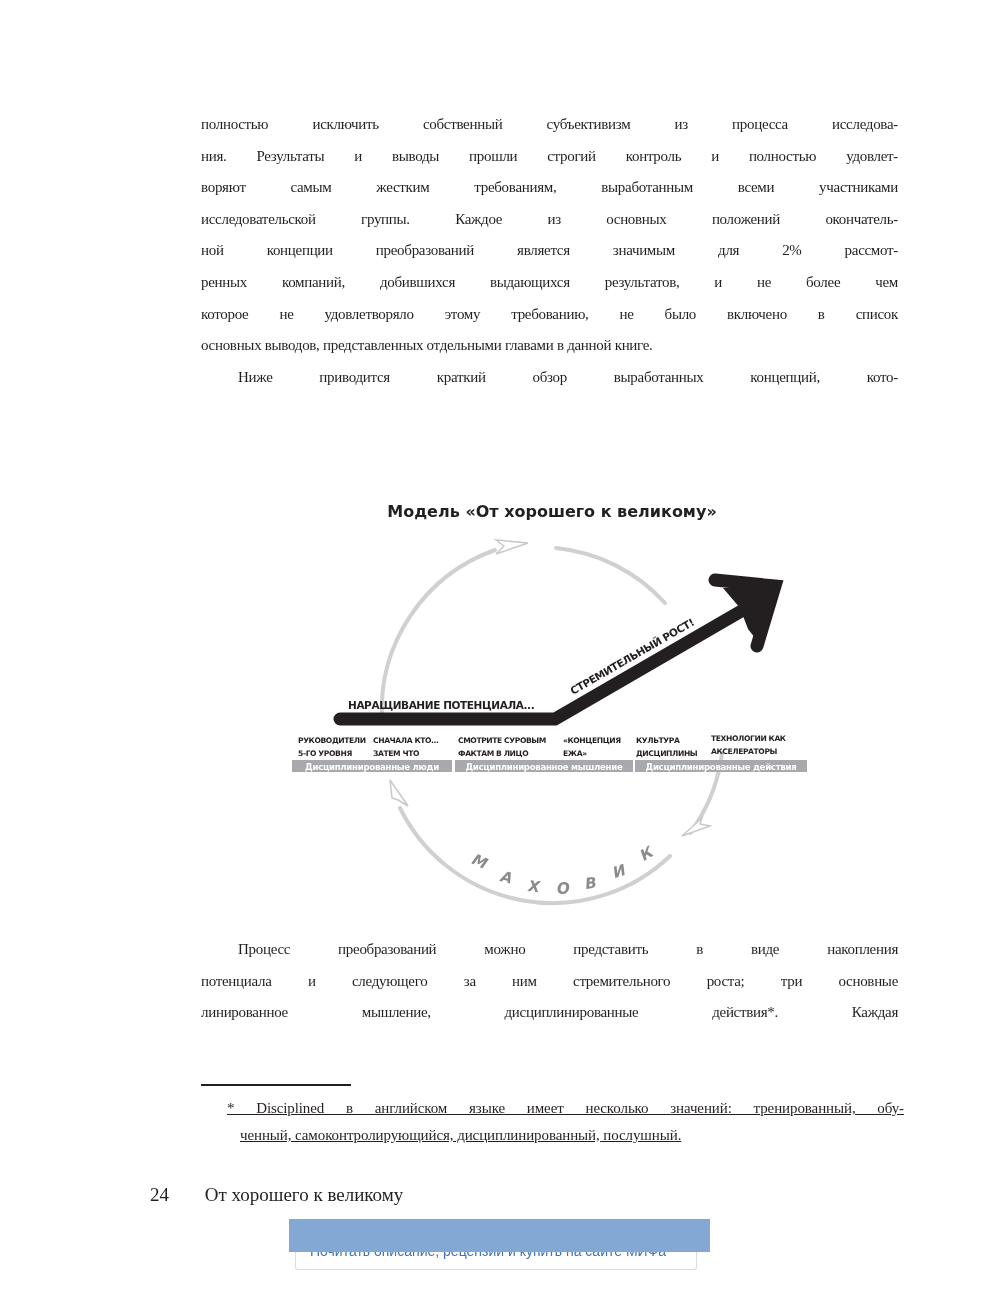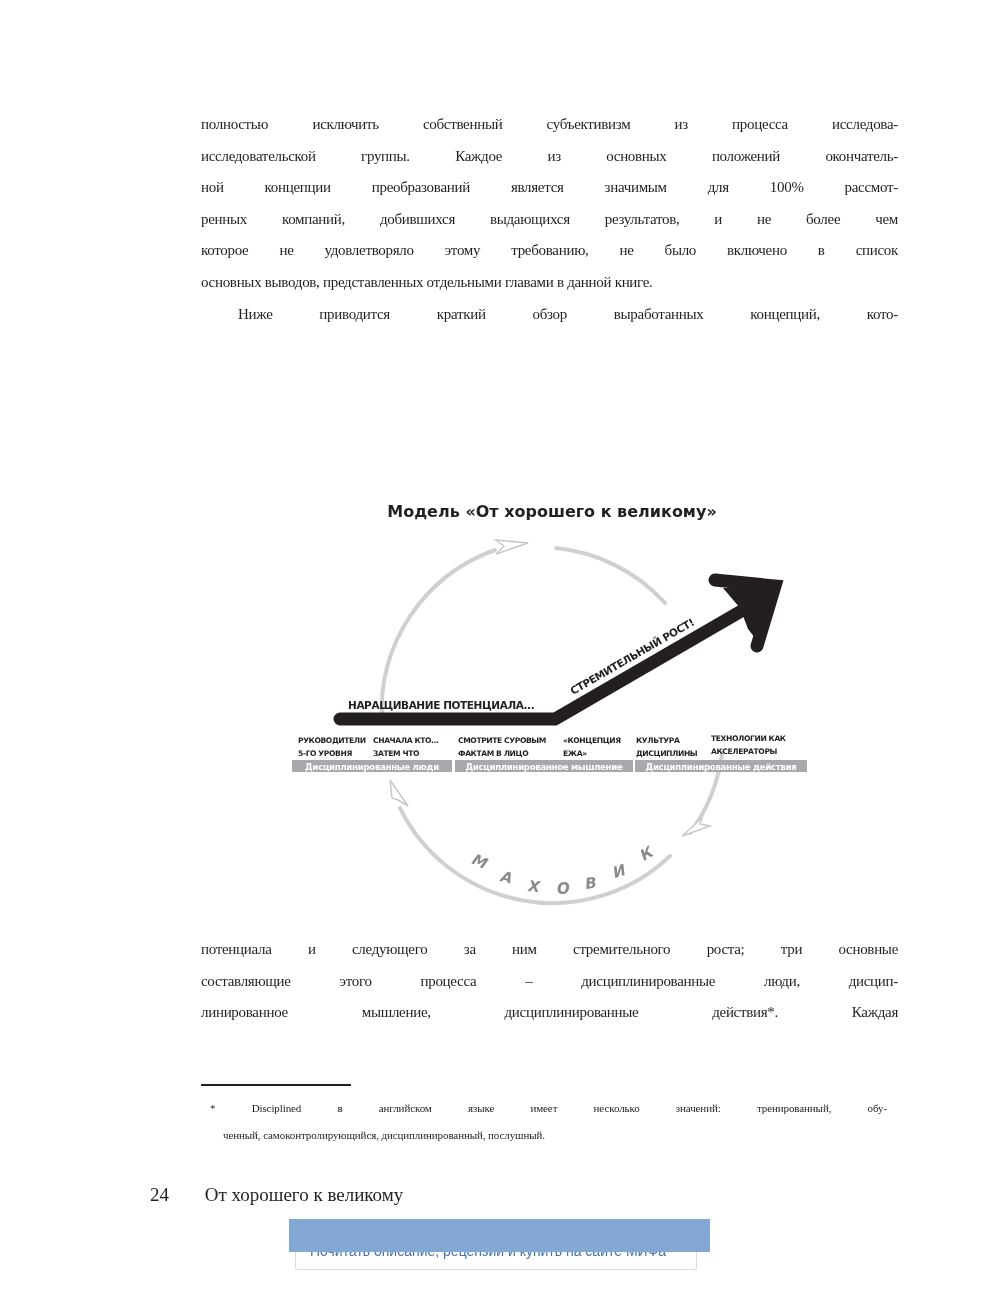--- a/index.html
+++ b/index.html
@@ -4,37 +4,39 @@
   <style>
     html, body { margin: 0; padding: 0; background: #ffffff; }
     body { width: 998px; height: 1299px; position: relative; overflow: hidden; font-family: "Liberation Serif", "DejaVu Serif", serif; color: #231f20; }
     .para-block { position: absolute; left: 201px; width: 697px; }
     .line { height: 31.6px; line-height: 31.6px; font-size: 15px; white-space: nowrap; text-align: justify; text-align-last: justify; letter-spacing: -0.3px; }
     .line.last { text-align-last: left; }
     .line.indent { padding-left: 37px; }
     #diagram { position: absolute; left: 270px; top: 488px; width: 560px; height: 440px; }
     #diagram svg { width: 100%; height: 100%; }
     .footnote-rule { position: absolute; left: 201px; top: 1084px; width: 150px; height: 2px; background: #231f20; }
-    .footnote { position: absolute; left: 210px; top: 1095px; width: 677px; font-size: 11px; }
+    .footnote { position: absolute; left: 227px; top: 1095px; width: 677px; font-size: 15px; text-decoration: underline; }
     .footnote .fl { height: 27px; line-height: 27px; white-space: nowrap; text-align: justify; text-align-last: justify; letter-spacing: -0.1px; }
     .footnote .fl.last { text-align-last: left; padding-left: 13px; }
     .page-footer { position: absolute; left: 150px; top: 1184px; font-size: 19px; }
     .page-number { display: inline-block; width: 50px; }
     .running-title { display: inline-block; }
     .ad-bar { position: absolute; left: 289px; top: 1219px; width: 421px; height: 33px; background: #83a8d3; }
     .ad-box { position: absolute; left: 295px; top: 1245px; width: 400px; height: 24px; border: 1px solid #dcdcdc; border-top: none; border-radius: 0 0 3px 3px; background: #fff; }
     .ad-link { position: absolute; left: 310px; top: 1243px; font-family: "Liberation Sans", "DejaVu Sans", sans-serif; font-size: 14px; color: #3f73b5; white-space: nowrap; clip-path: inset(9px 0 0 0); }
   </style>
 </head>
 <body>
 
 <div class="para-block" style="top:109px;">
   <div class="line">полностью исключить собственный субъективизм из процесса исследова-</div>
+  <div class="line">ния. Результаты и выводы прошли строгий контроль и полностью удовлет-</div>
+  <div class="line">воряют самым жестким требованиям, выработанным всеми участниками</div>
   <div class="line">исследовательской группы. Каждое из основных положений окончатель-</div>
-  <div class="line">ной концепции преобразований является значимым для 100% рассмот-</div>
+  <div class="line">ной концепции преобразований является значимым для 2% рассмот-</div>
   <div class="line">ренных компаний, добившихся выдающихся результатов, и не более чем</div>
   <div class="line">которое не удовлетворяло этому требованию, не было включено в список</div>
   <div class="line last">основных выводов, представленных отдельными главами в данной книге.</div>
   <div class="line indent">Ниже приводится краткий обзор выработанных концепций, кото-</div>
 </div>
 
 <div id="diagram">
   <svg viewBox="0 0 560 440" xmlns="http://www.w3.org/2000/svg">
     <text x="282" y="29" text-anchor="middle" font-family="'DejaVu Sans', sans-serif" font-weight="bold" font-size="16" fill="#231f20">Модель «От хорошего к великому»</text>
 
@@ -89,22 +91,22 @@
       <g font-family="'DejaVu Sans', sans-serif" font-weight="bold" font-size="8.6" fill="#ffffff" letter-spacing="-0.3">
         <text x="102" y="281.5" text-anchor="middle">Дисциплинированные люди</text>
         <text x="274" y="281.5" text-anchor="middle">Дисциплинированное мышление</text>
         <text x="451" y="281.5" text-anchor="middle">Дисциплинированные действия</text>
       </g>
     </g>
   </svg>
 </div>
 
 <div class="para-block" style="top:934px;">
+  <div class="line indent">Процесс преобразований можно представить в виде накопления</div>
   <div class="line">потенциала и следующего за ним стремительного роста; три основные</div>
-  <div class="line">составляющие этого процесса – дисциплинированные люди, дисцип-</div>
   <div class="line">линированное мышление, дисциплинированные действия*. Каждая</div>
 </div>
 
 <div class="footnote-rule"></div>
 <div class="footnote">
   <div class="fl">* Disciplined в английском языке имеет несколько значений: тренированный, обу-</div>
   <div class="fl last">ченный, самоконтролирующийся, дисциплинированный, послушный.</div>
 </div>
 
 <div class="page-footer">

